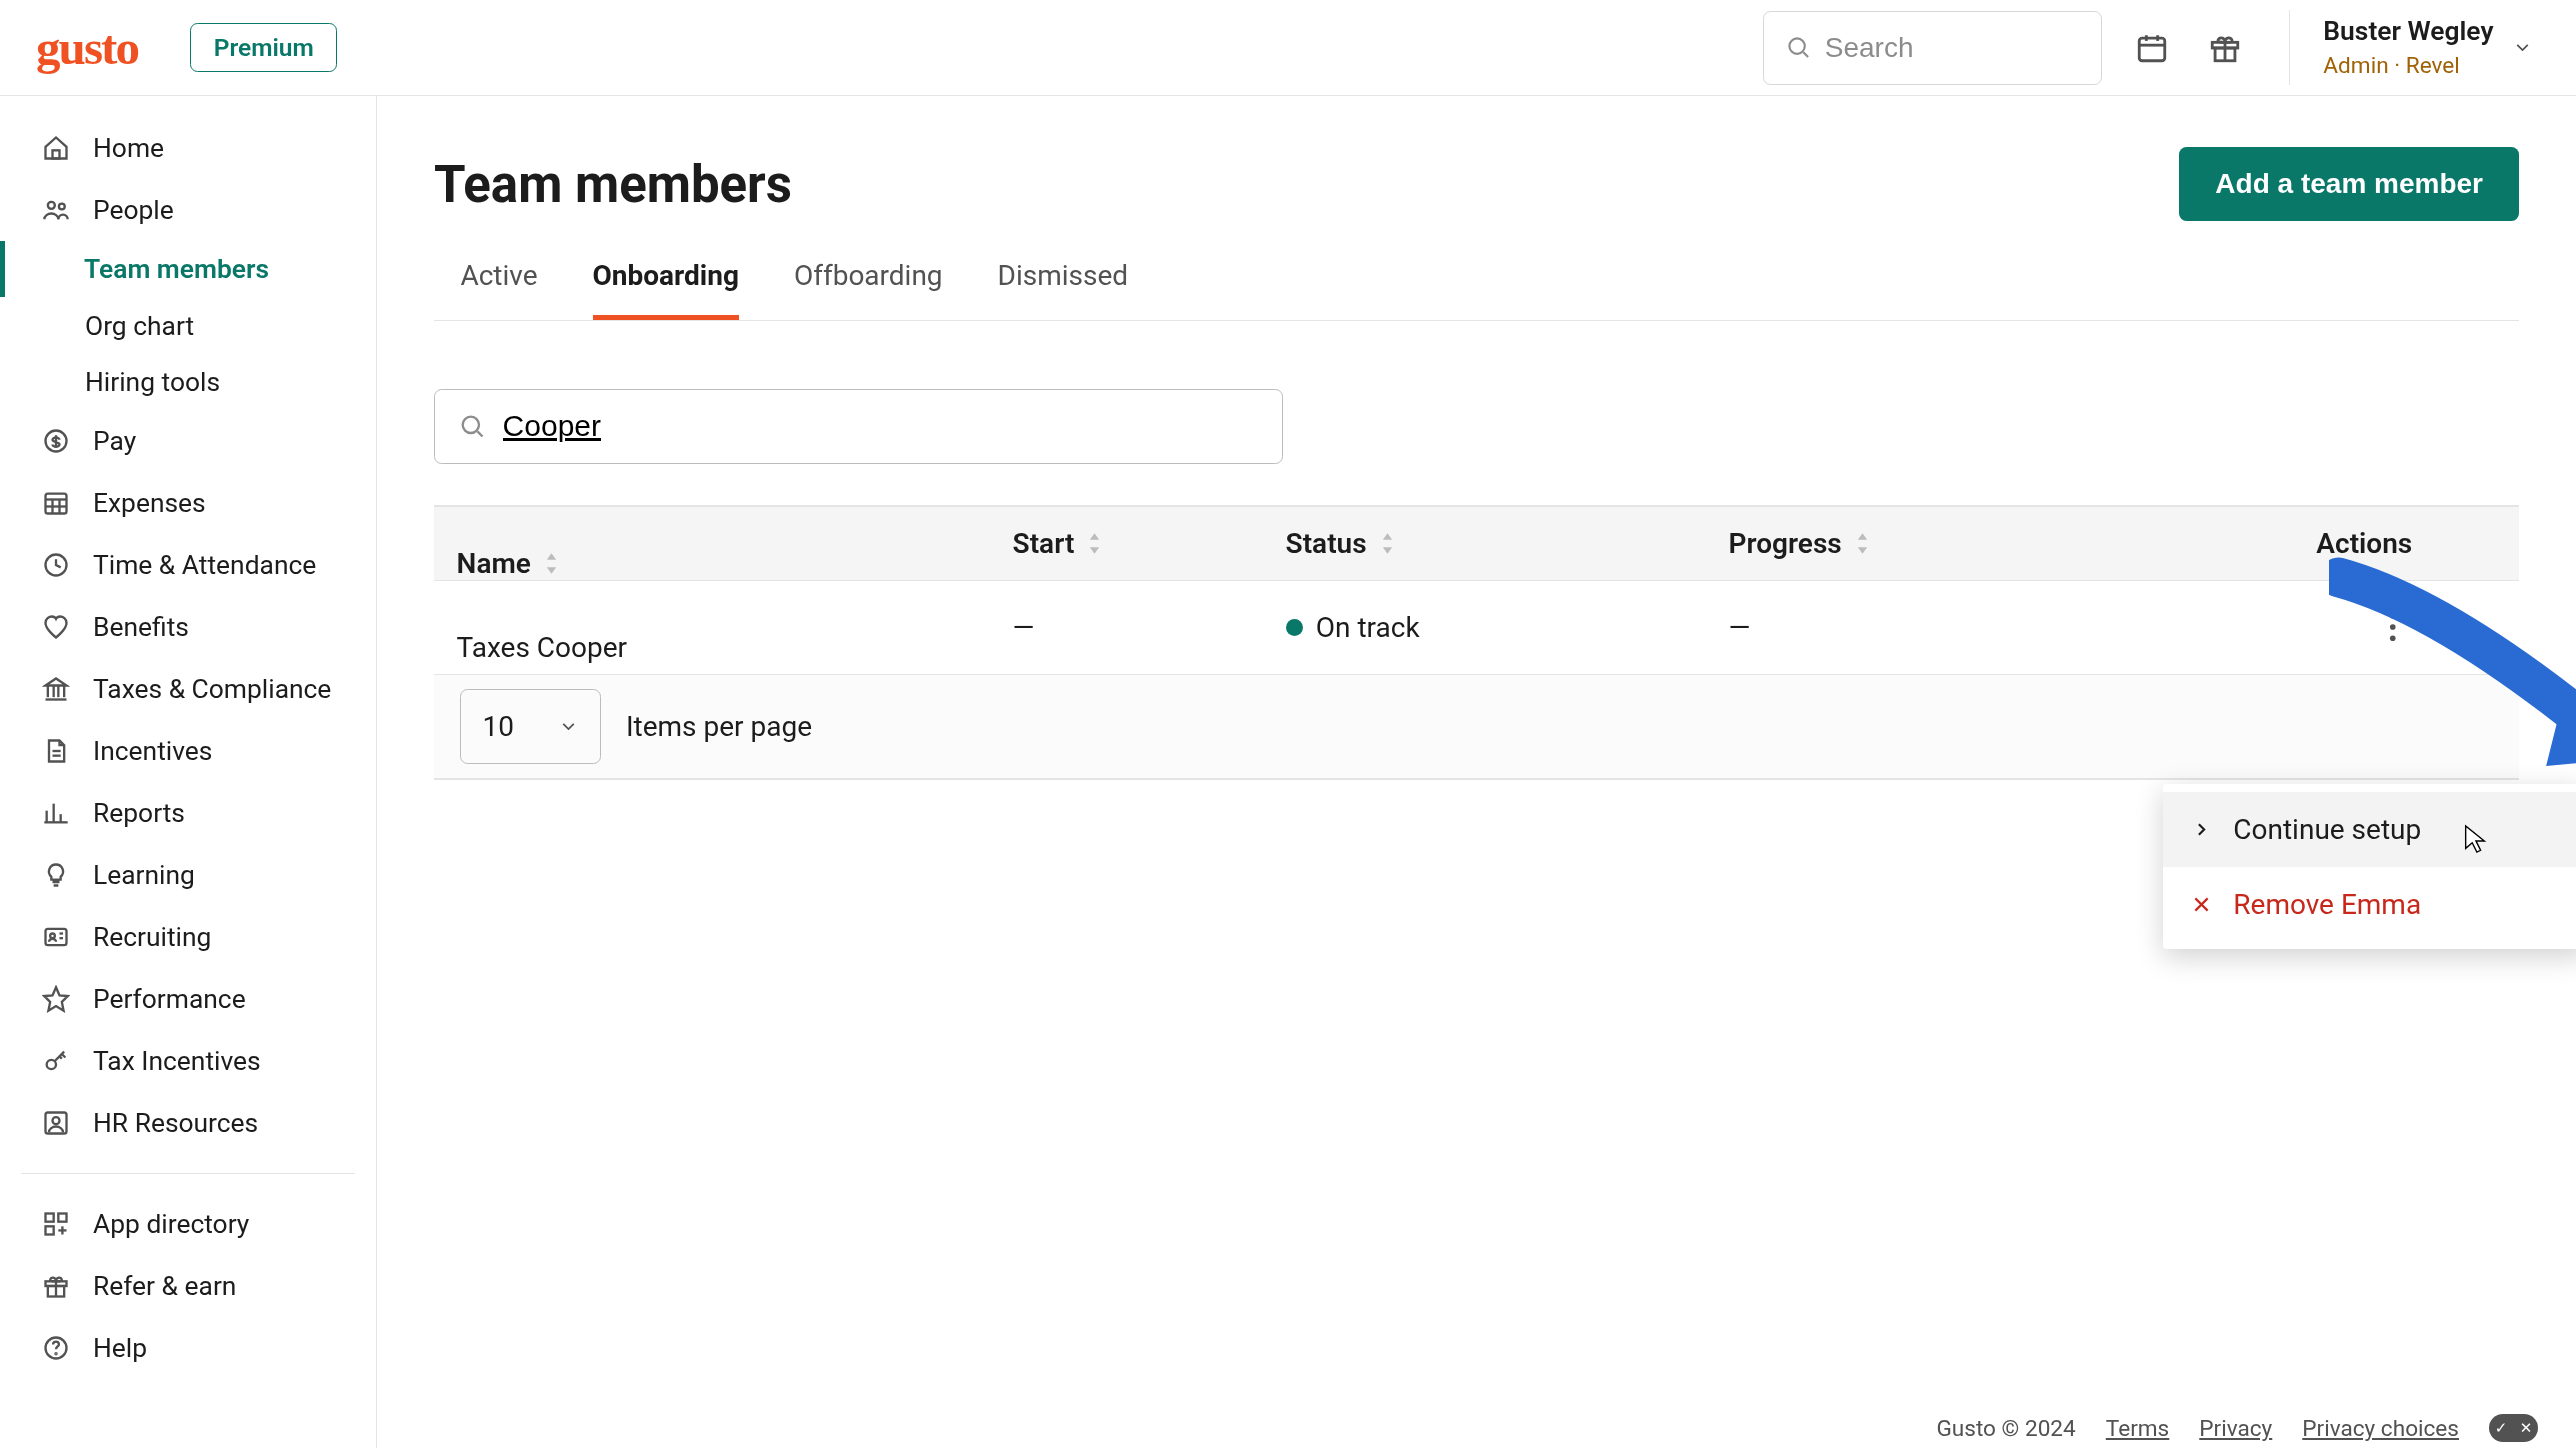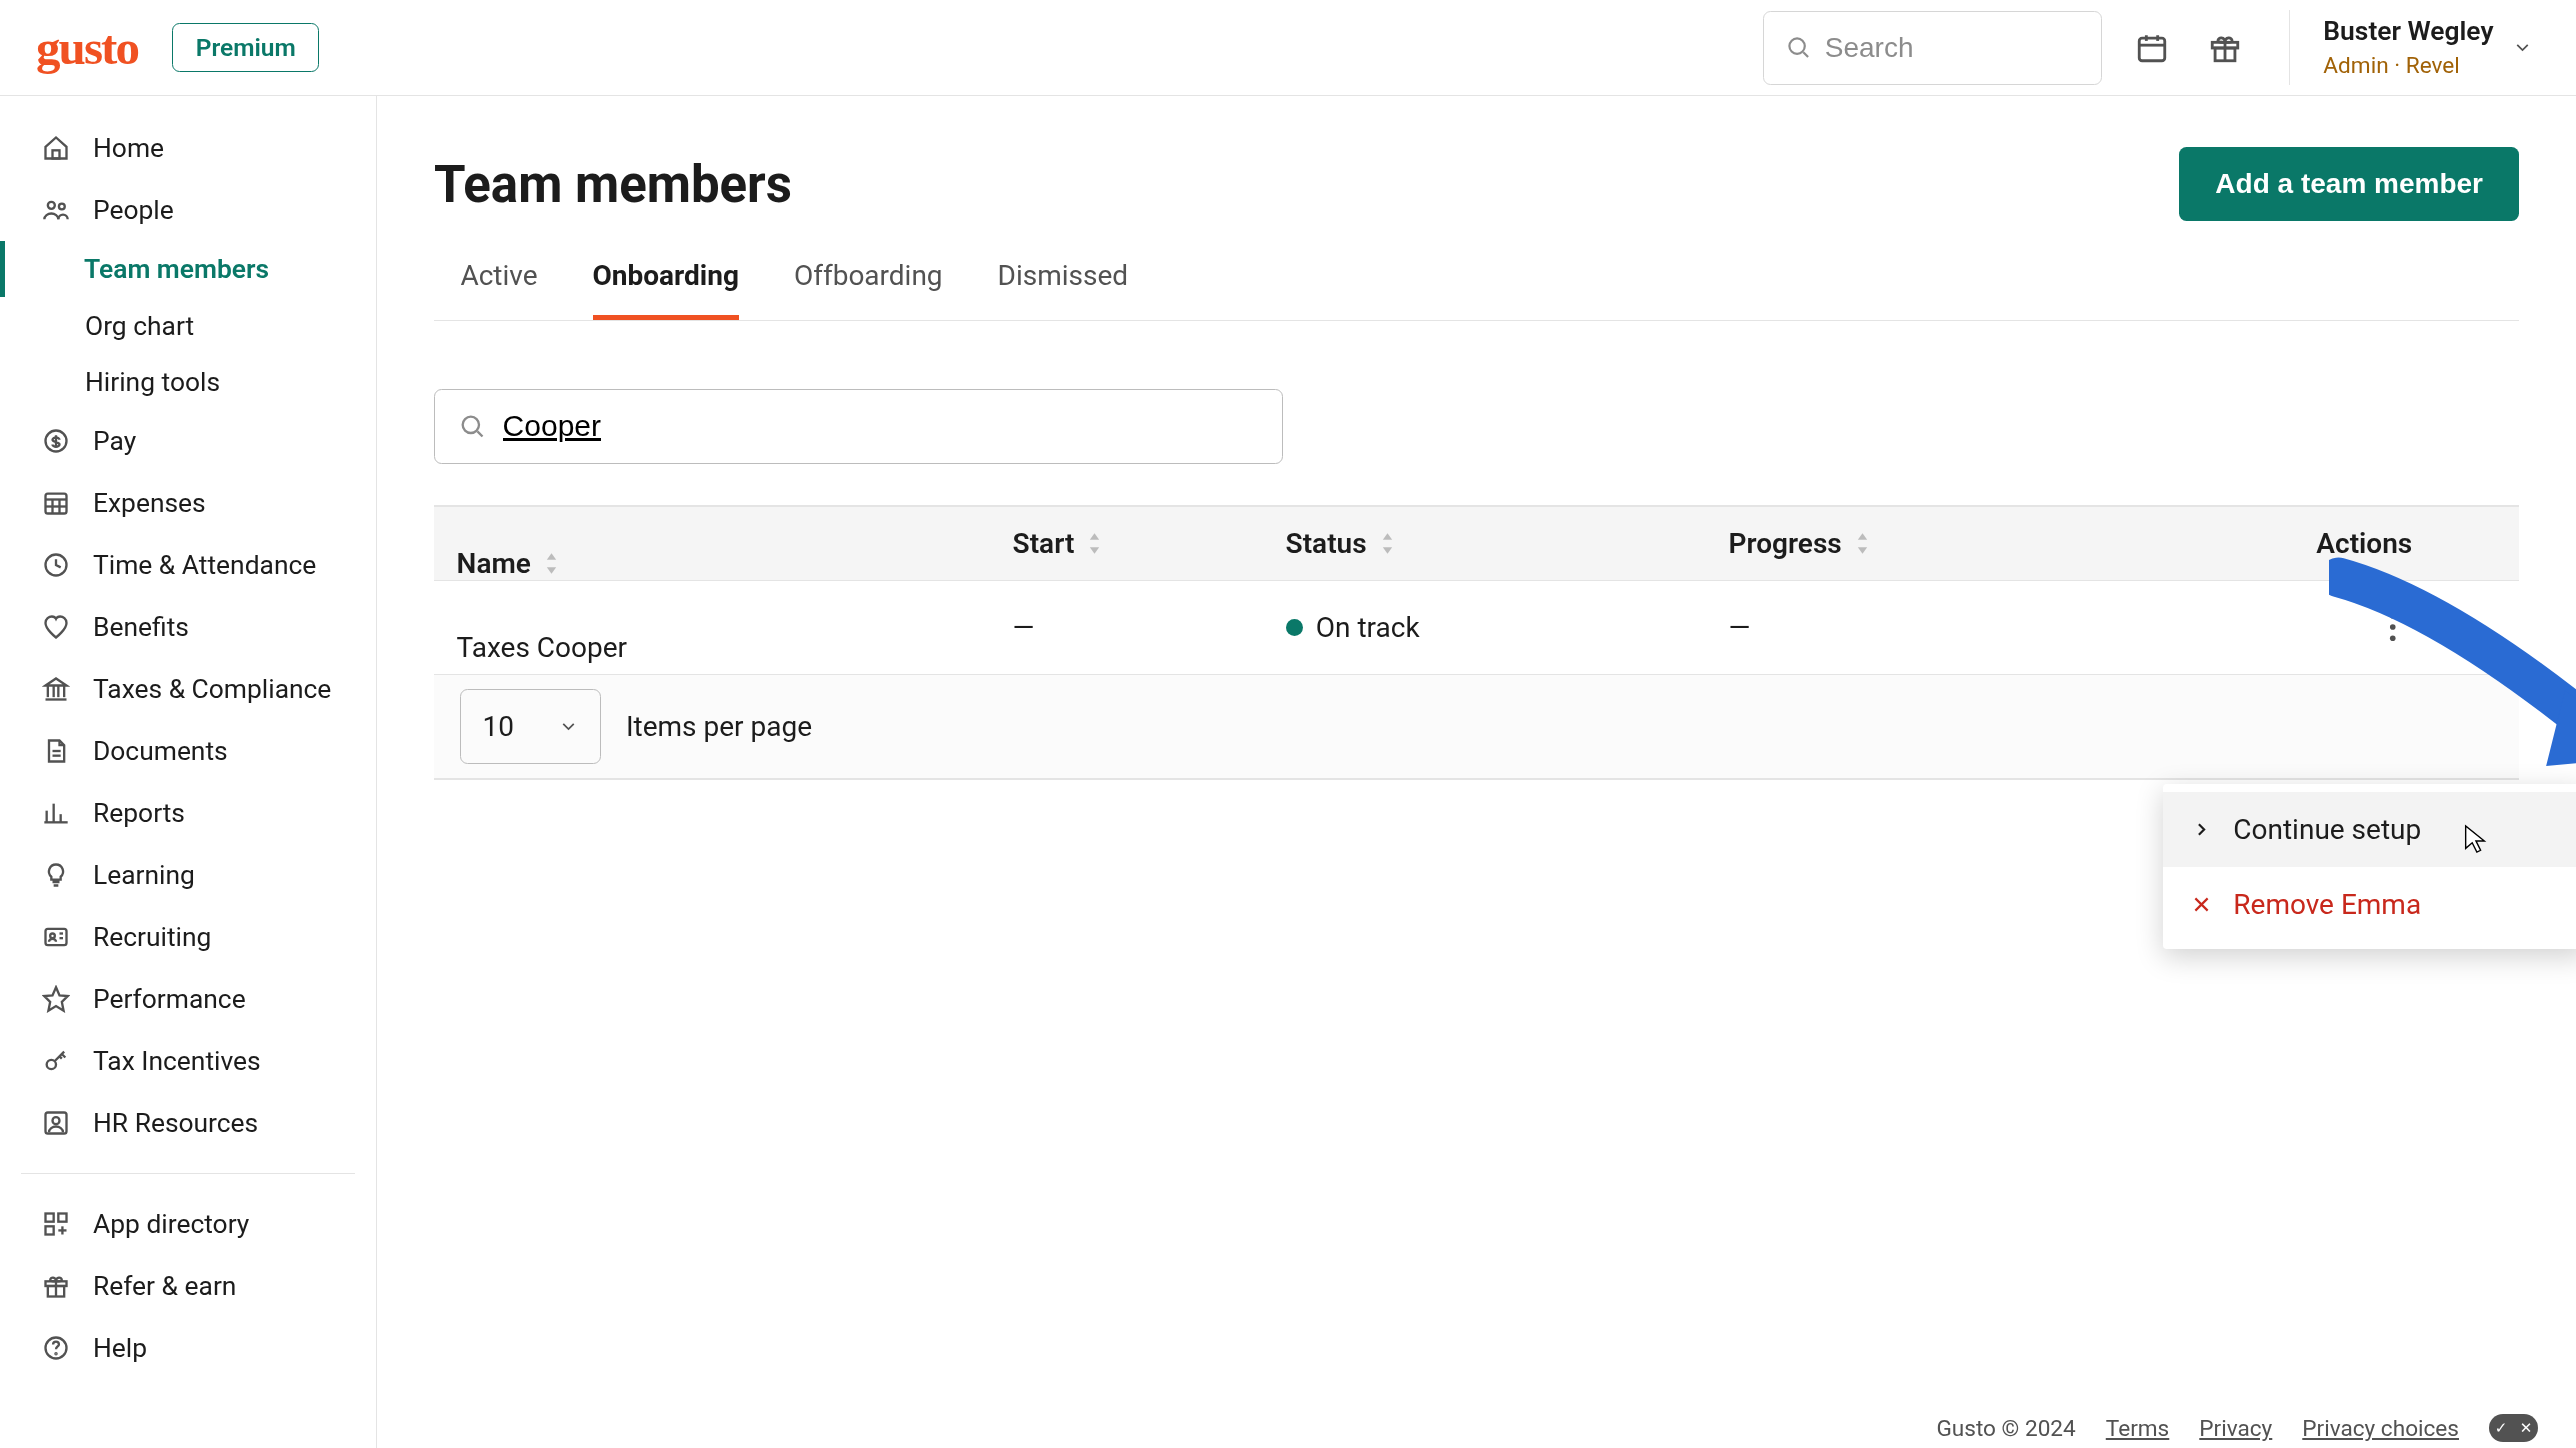--- a/index.html
+++ b/index.html
@@ -20,21 +20,21 @@
     display: flex;
     align-items: center;
     padding: 0 36px;
   }
   .logo {
     font-family: Georgia, serif;
     font-weight: 800;
     font-size: 49px;
     color: #f05122;
     letter-spacing: -1.9px;
-    margin-right: 34px;
+    margin-right: 52px;
   }
   .premium-badge {
     border: 1.9px solid #0a7868;
     color: #0a7868;
     font-weight: 600;
     font-size: 24.5px;
     padding: 9.4px 22.6px;
     border-radius: 7.5px;
   }
   .header-right {
@@ -434,21 +434,21 @@
     </div>
     <div class="nav-item">
       <span class="nav-icon">
           <svg width="28" height="28" viewBox="0 0 24 24" fill="none" stroke="currentColor" stroke-width="2">
             <path d="M6 3h9l4 4v14H6z"></path>
             <polyline points="15 3 15 7 19 7"></polyline>
             <line x1="9" y1="12" x2="16" y2="12"></line>
             <line x1="9" y1="16" x2="16" y2="16"></line>
           </svg>
         </span>
-      <span>Documents</span>
+      <span>Incentives</span>
     </div>
     <div class="nav-item">
       <span class="nav-icon">
           <svg width="28" height="28" viewBox="0 0 24 24" fill="none" stroke="currentColor" stroke-width="2">
             <line x1="4" y1="20" x2="4" y2="10"></line>
             <line x1="10" y1="20" x2="10" y2="4"></line>
             <line x1="16" y1="20" x2="16" y2="13"></line>
             <line x1="2" y1="20" x2="22" y2="20"></line>
           </svg>
         </span>

